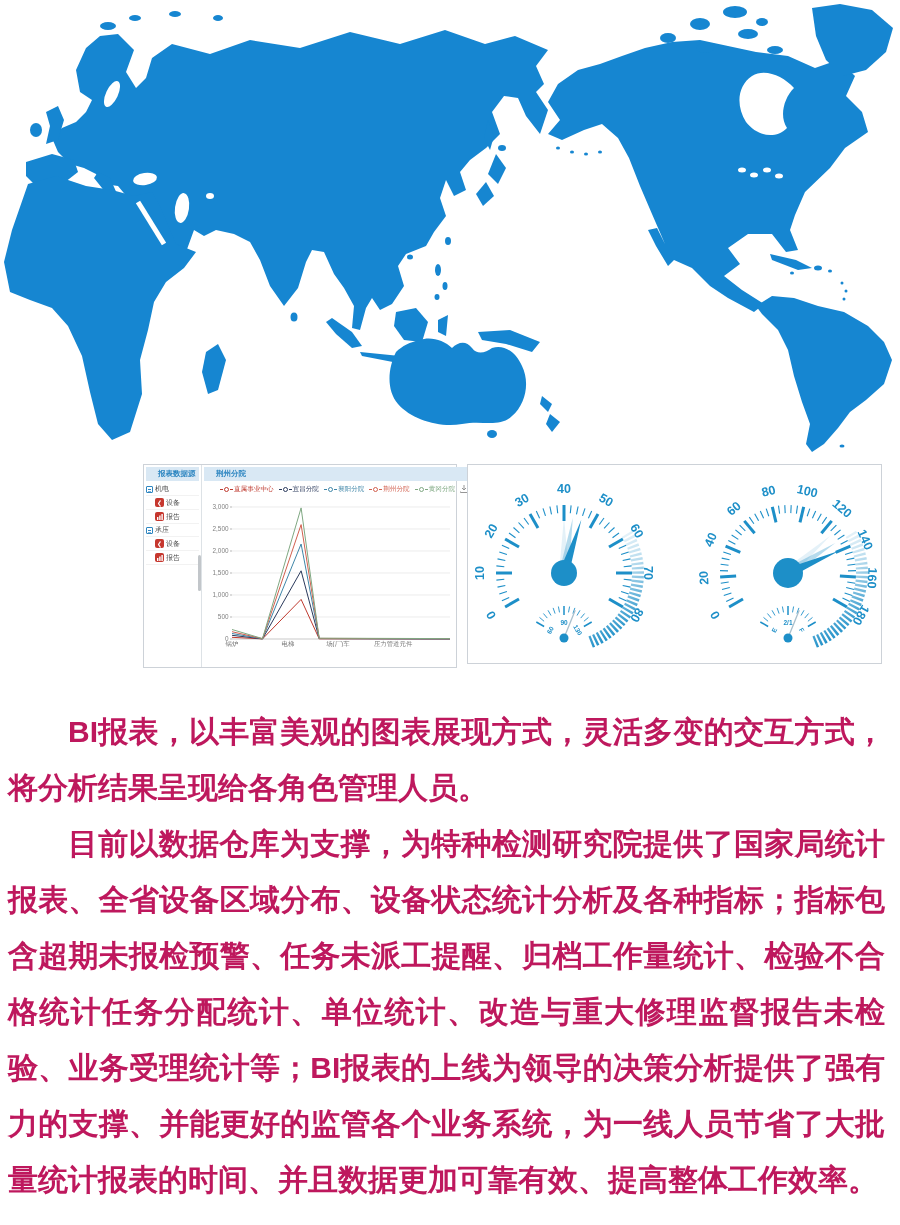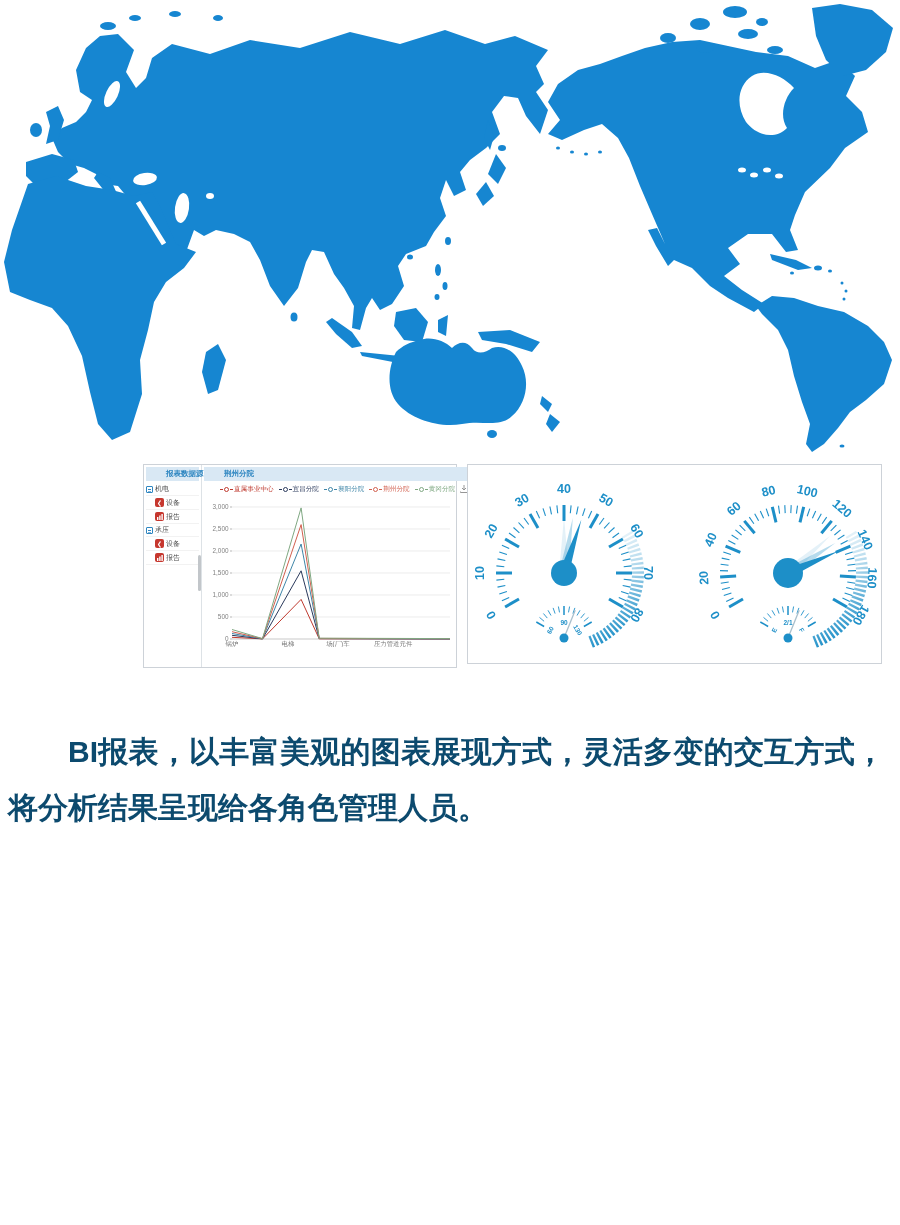--- a/index.html
+++ b/index.html
@@ -8,21 +8,21 @@
   .page { position:relative; width:900px; height:1225px; background:#fff; overflow:hidden; }
 
   
   .map-wrap { position:absolute; left:0; top:0; width:900px; height:458px; }
 
   
   .bi-box { position:absolute; left:143px; top:464px; width:314px; height:204px;
             background:#fff; border:1px solid #cdd2d8; display:flex; }
   .bi-side { width:58px; border-right:1px solid #dde2e6; position:relative; padding:2px; }
   .panel-hd { background:#d9e8f4; color:#2e86c1; font-weight:bold; font-size:7.5px;
-              padding:2px 20px; white-space:nowrap; }
+              padding:2px 12px; white-space:nowrap; }
   .tree { margin-top:2px; }
   .t-row { display:flex; align-items:center; gap:2px; height:13px; font-size:7px; color:#4a4a4a;
            border-bottom:1px solid #f2f2f2; white-space:nowrap; }
   .t-child { padding-left:9px; height:14px; }
   .g-ic { width:7px; height:7px; border:1px solid #2e86c1; border-radius:1px; position:relative; flex:0 0 auto; }
   .g-ic:before { content:""; position:absolute; left:1px; right:1px; top:2px; border-top:1px solid #2e86c1; }
   .g-ic:after  { content:""; position:absolute; left:1px; right:1px; top:4px; border-top:1px solid #7fb3d8; }
   .r-ic { width:9px; height:9px; background:#c6372e; border-radius:2px; color:#fff;
           display:flex; align-items:center; justify-content:center; font-size:6px; flex:0 0 auto; }
   .r-ic svg { display:block; }
@@ -33,22 +33,22 @@
   .lg-dash { width:3px; height:0; border-top:1px solid; }
   .lg-circ { width:5px; height:5px; border:1px solid; border-radius:50%; background:#fff; }
   .dl-ic { margin-left:auto; margin-right:10px; }
   .chart-svg { position:absolute; left:2px; top:32px; }
 
   
   .gauge-box { position:absolute; left:467px; top:464px; width:415px; height:200px;
                background:#fff; border:1px solid #cdd2d8; }
 
   
-  .doc-text { position:absolute; left:8px; top:724px; width:877px;
-              font-size:30px; font-weight:bold; color:#0c4a6e; line-height:56px;
+  .doc-text { position:absolute; left:8px; top:704px; width:877px;
+              font-size:30px; font-weight:bold; color:#be185d; line-height:56px;
               text-align:justify; }
   .doc-text p { text-indent:2em; margin:0; }
 </style>
 </head>
 <body>
 <div class="page">
 
   <div class="map-wrap">
     <svg width="900" height="458" viewBox="0 0 900 458">
       <g class="landg" fill="#1686d1" stroke="none">
@@ -414,15 +414,16 @@
           <text x="320.0" y="157.0" font-size="6.5" font-weight="bold" fill="#1d8fc8" text-anchor="middle" dominant-baseline="central" transform="rotate(0.0 320.0 157.0)">2/1</text>
           <text x="333.9" y="165.0" font-size="6.5" font-weight="bold" fill="#1d8fc8" text-anchor="middle" dominant-baseline="central" transform="rotate(60.0 333.9 165.0)">F</text>
           <line x1="320" y1="173" x2="331.2" y2="145.2" stroke="#a9bfcc" stroke-width="1.3"></line>
           <circle cx="320" cy="173" r="4.5" fill="#1d8fc8"></circle>
         </g>
     </svg>
   </div>
 
   <div class="doc-text">
     <p>BI报表，以丰富美观的图表展现方式，灵活多变的交互方式，将分析结果呈现给各角色管理人员。</p>
+    <p>目前以数据仓库为支撑，为特种检测研究院提供了国家局统计报表、全省设备区域分布、设备状态统计分析及各种指标；指标包含超期未报检预警、任务未派工提醒、归档工作量统计、检验不合格统计任务分配统计、单位统计、改造与重大修理监督报告未检验、业务受理统计等；BI报表的上线为领导的决策分析提供了强有力的支撑、并能更好的监管各个业务系统，为一线人员节省了大批量统计报表的时间、并且数据更加可靠有效、提高整体工作效率。</p>
   </div>
 
 </div>
 
 </body></html>

